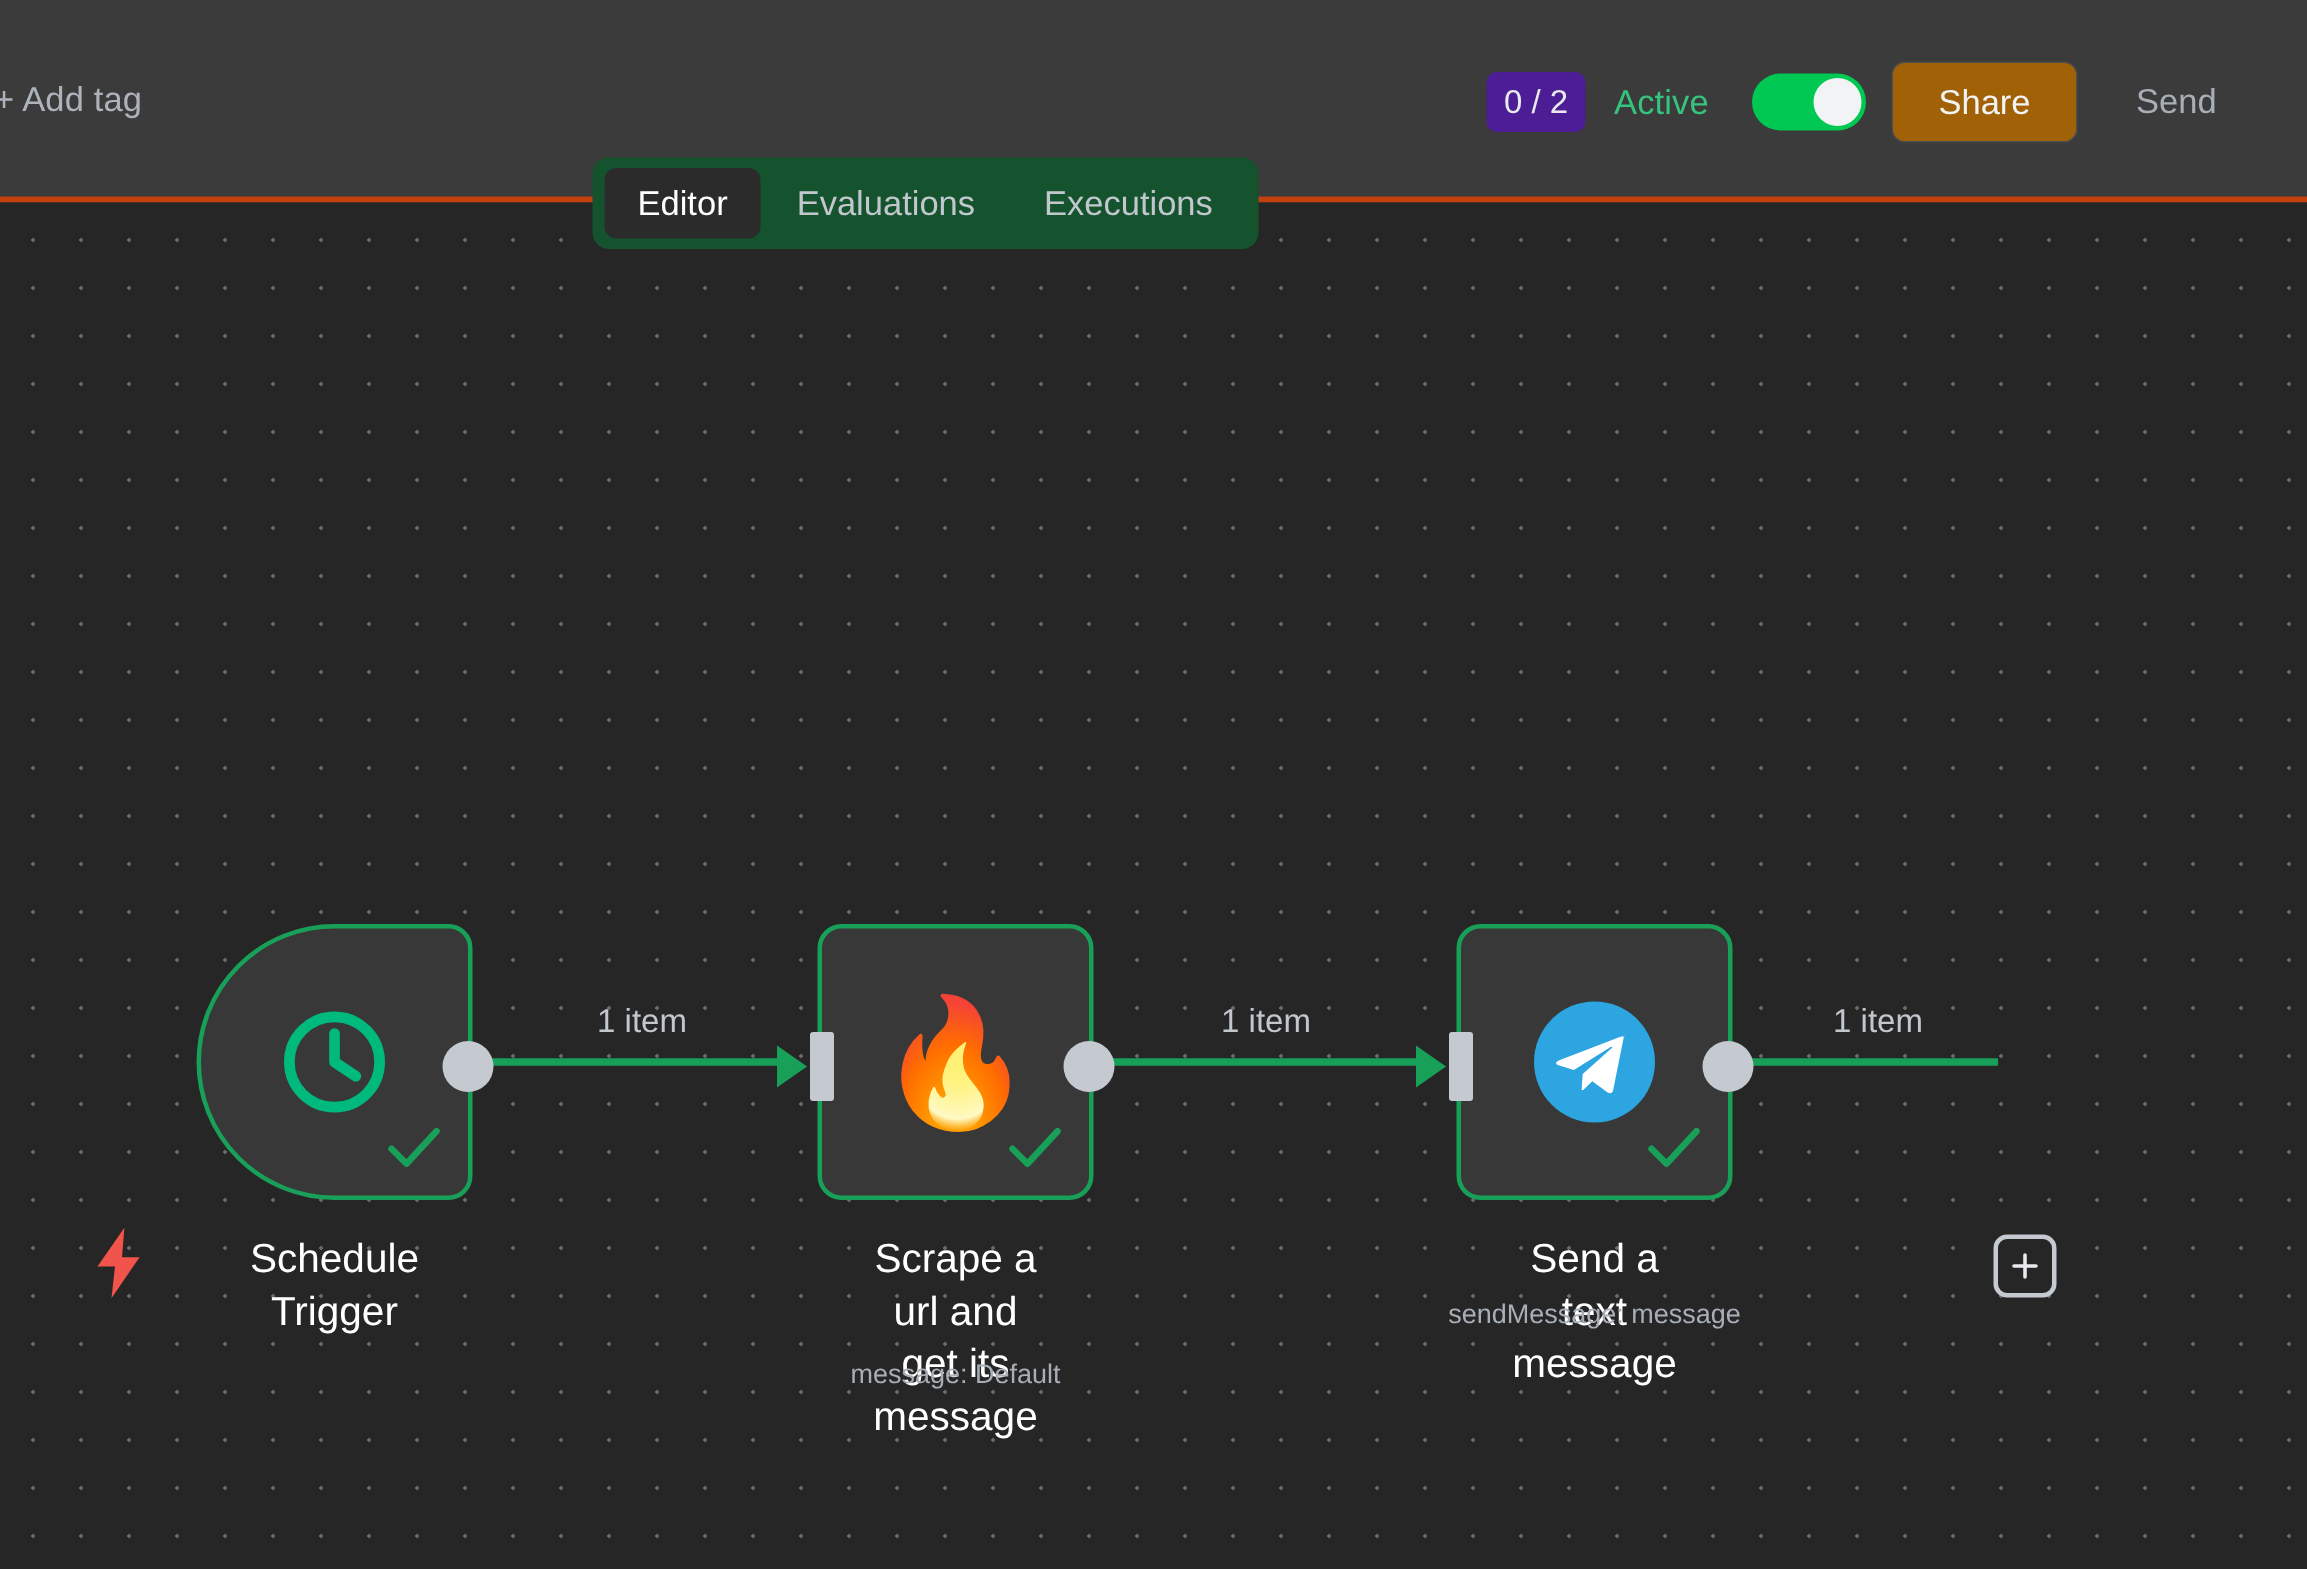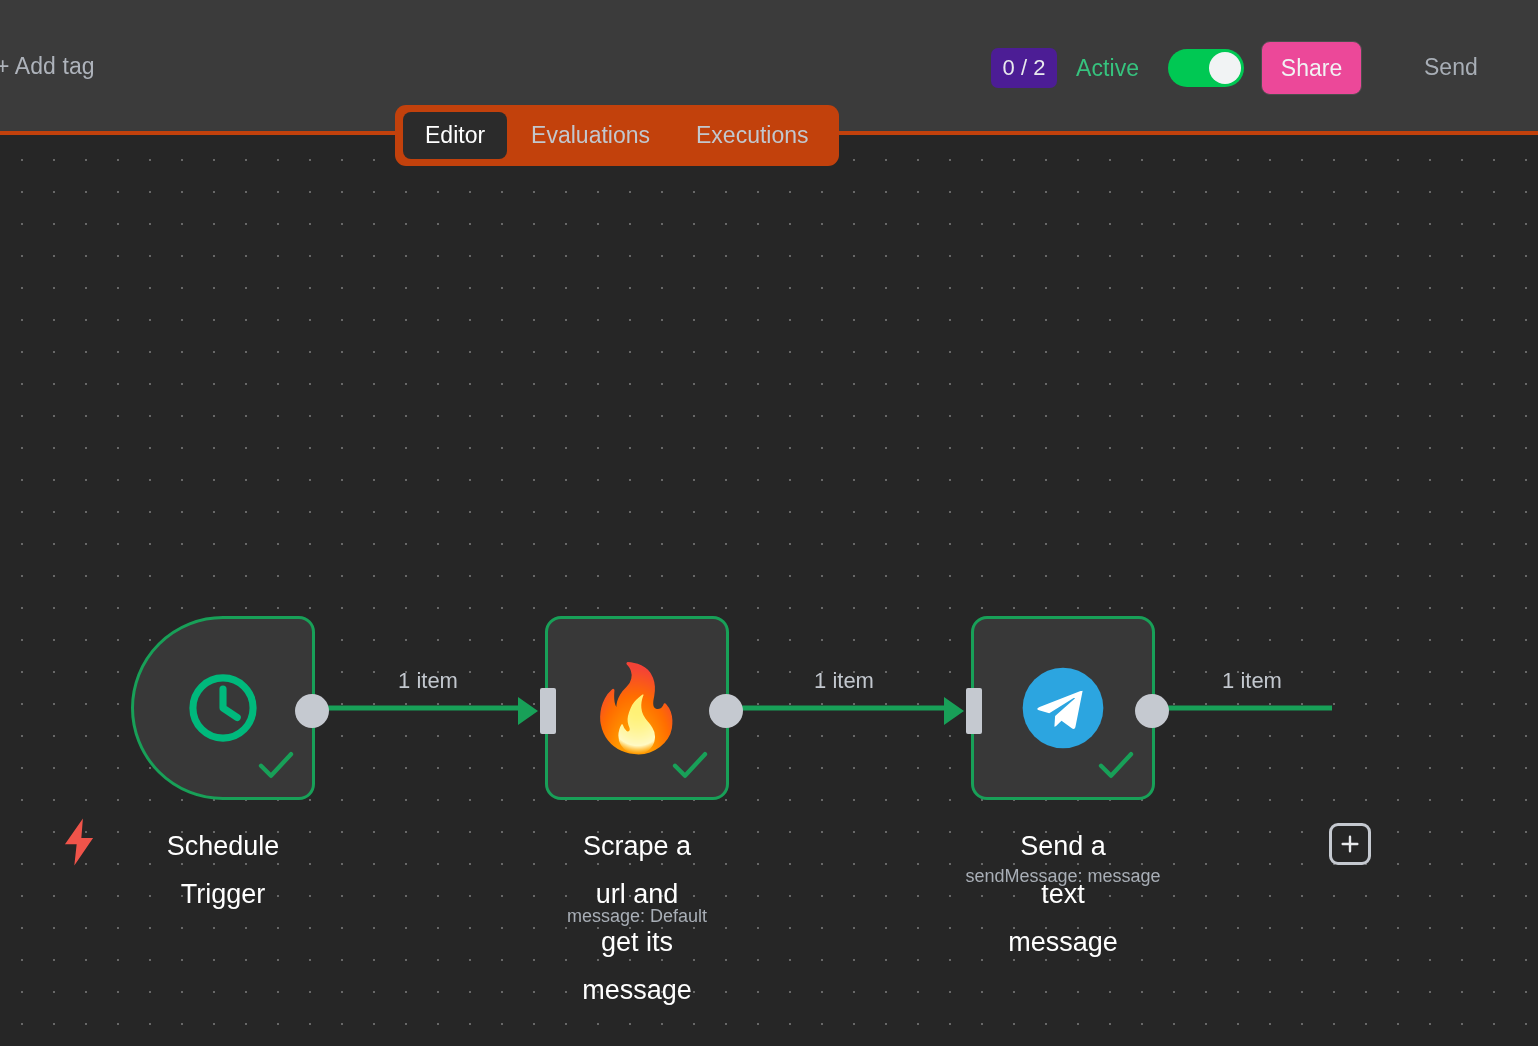--- a/index.html
+++ b/index.html
@@ -37,36 +37,36 @@
     width:76px; height:38px; border-radius:19px;
     background:#00c853; cursor:pointer;
   }
   #active-toggle .knob {
     position:absolute; right:3px; top:3px;
     width:32px; height:32px; border-radius:50%;
     background:#f1f3f4;
   }
   #share-button {
     position:absolute; left:1261px; top:41px;
-    width:101px; height:54px; border-radius:9px;
-    background:#ec4899; border:1px solid #4d4d4d;
+    width:124px; height:54px; border-radius:9px;
+    background:#a16207; border:1px solid #4d4d4d;
     color:#f1f3f4; font-size:23px;
     display:flex; align-items:center; justify-content:center;
     cursor:pointer;
   }
   #saved-label {
     position:absolute; left:1424px; top:54px;
     font-size:23px; color:#a8aeb6;
   }
 
   
   #tabs {
     position:absolute; left:395px; top:105px;
     height:61px; border-radius:11px;
-    background:#c2410c;
+    background:#14532d;
     display:flex; align-items:center; padding:7px 8px; gap:2px;
     z-index:5;
   }
   .tab {
     height:47px; padding:0 22px; border-radius:8px;
     display:flex; align-items:center;
     font-size:23px; color:#c2c7ce; cursor:pointer;
     white-space:nowrap;
   }
   .tab.active { background:#2b2b2b; color:#ffffff; }
@@ -117,21 +117,21 @@
     width:212px; height:212px;
     background:#7d7d7d;
     border-radius:28px;
     z-index:-1;
   }
 
   .node-title {
     position:absolute; top:206px; left:50%;
     transform:translateX(-50%);
     font-size:27px; color:#ffffff; text-align:center;
-    line-height:48px; white-space:pre-line;
+    line-height:35px; white-space:pre-line;
   }
   .node-sub {
     position:absolute; left:50%; transform:translateX(-50%);
     font-size:18px; color:#a8aeb6; white-space:nowrap;
   }
 
   
   .out-dot {
     position:absolute; width:34px; height:34px; border-radius:50%;
     background:#c5c9d0; top:75px; right:-17px; z-index:3;

